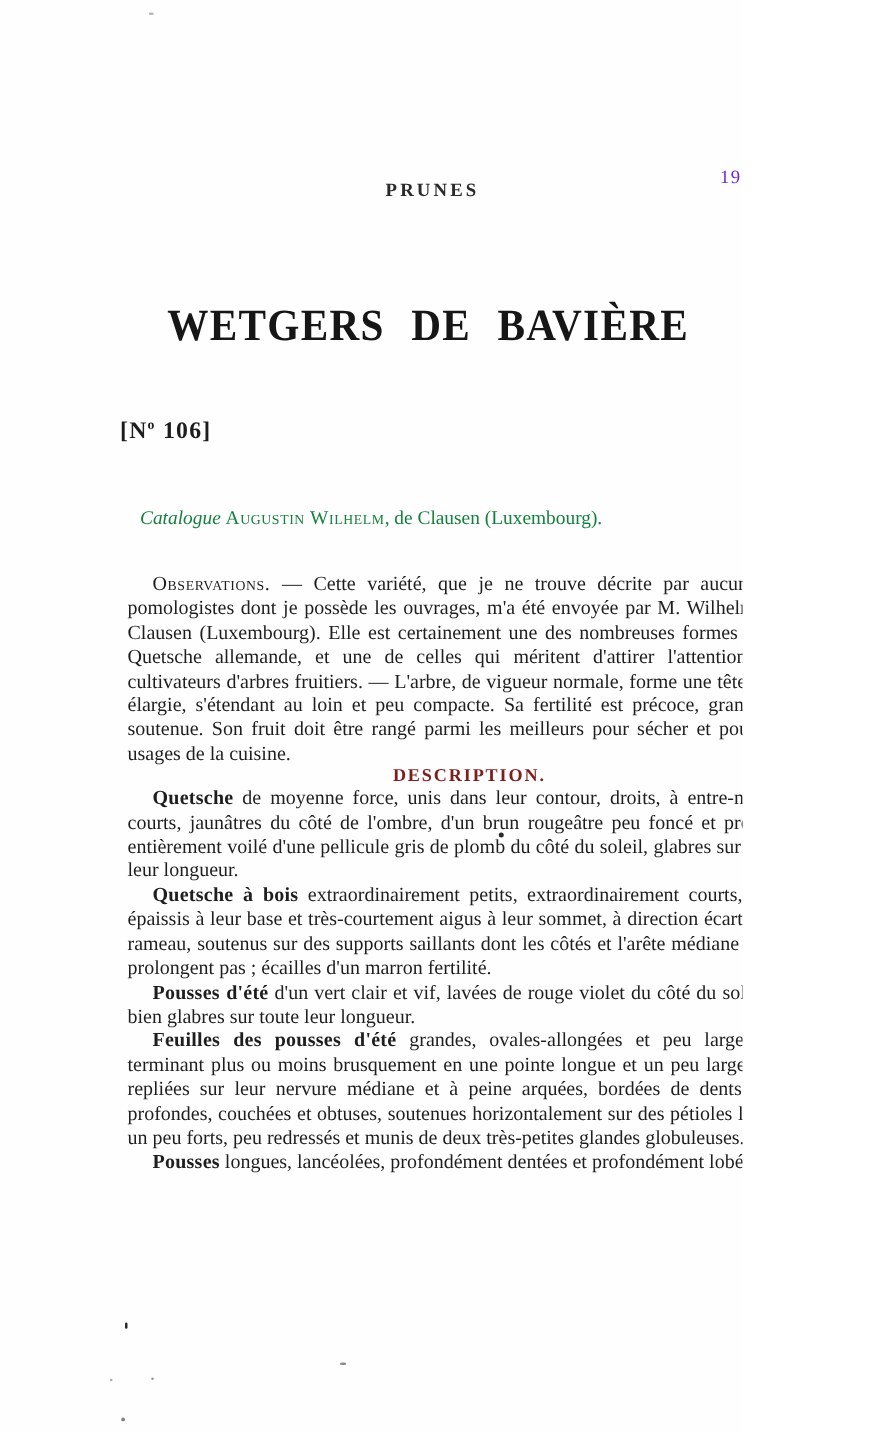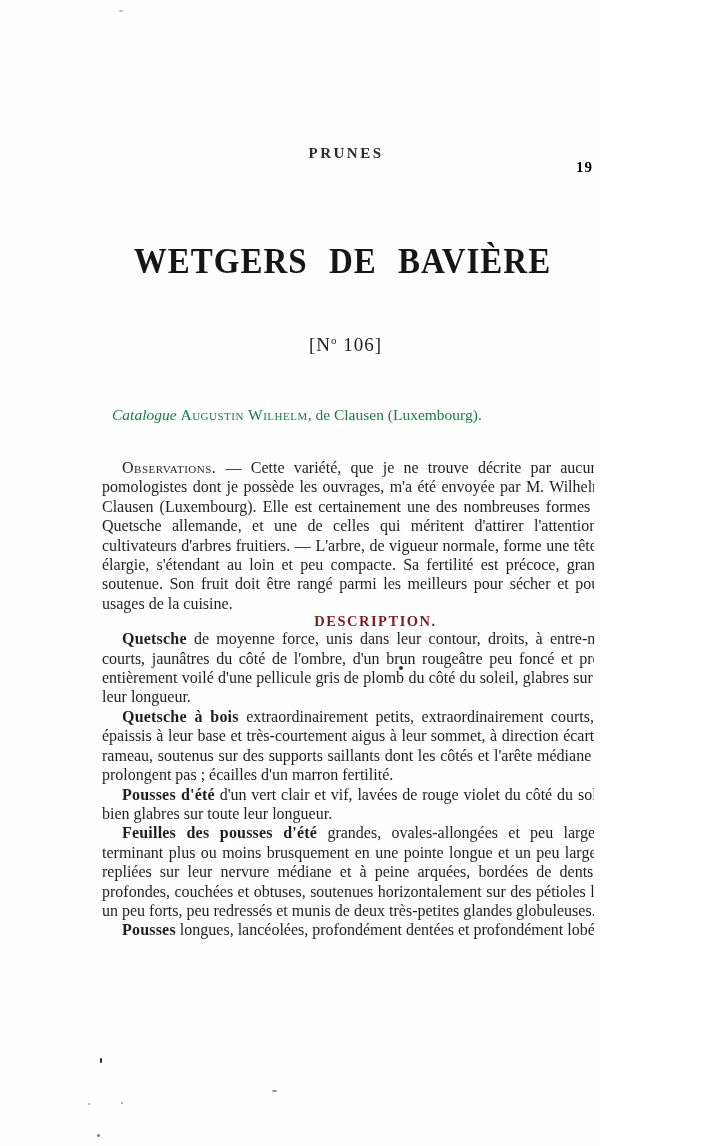--- a/index.html
+++ b/index.html
@@ -24,27 +24,27 @@
     left: 95px;
     width: 502px;
     text-align: center;
     font-size: 15px;
     font-weight: bold;
     letter-spacing: 2.5px;
     color: #2a2a2a;
   }
   .folio {
     position: absolute;
-    top: 159px;
+    top: 134px;
     left: 576px;
     width: 30px;
     font-size: 15px;
-    font-weight: bold;
+    font-weight: normal;
     letter-spacing: 1px;
-    color: #000000;
+    color: #6d28d9;
   }
 
   
   .main-title {
     position: absolute;
     top: 242px;
     left: 80px;
     width: 525px;
     text-align: center;
     font-size: 33px;
@@ -54,25 +54,24 @@
     white-space: nowrap;
     color: #161616;
     transform: scaleY(1.08);
     transform-origin: top center;
   }
 
   
   .catalog-number {
     position: absolute;
     top: 334px;
-    left: 83px;
+    left: 96px;
     width: 525px;
-    text-align: center;
     font-size: 19px;
-    font-weight: normal;
+    font-weight: bold;
     letter-spacing: 1px;
     color: #1d1d1d;
   }
   .catalog-number sup {
     font-size: 11px;
     vertical-align: 7px;
   }
 
   
   .catalogue-line {

